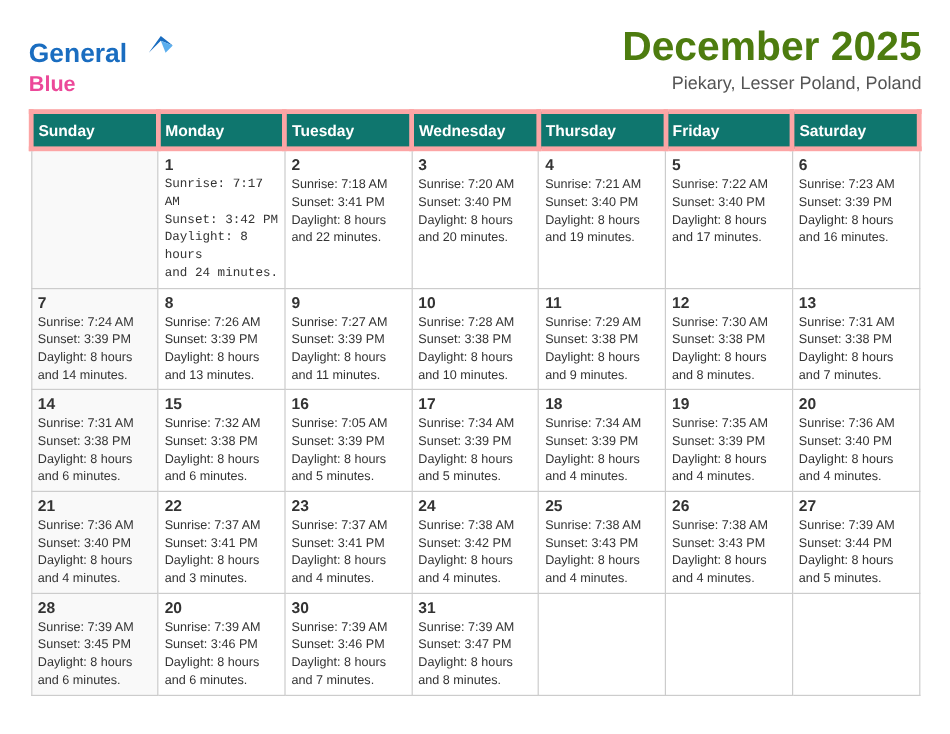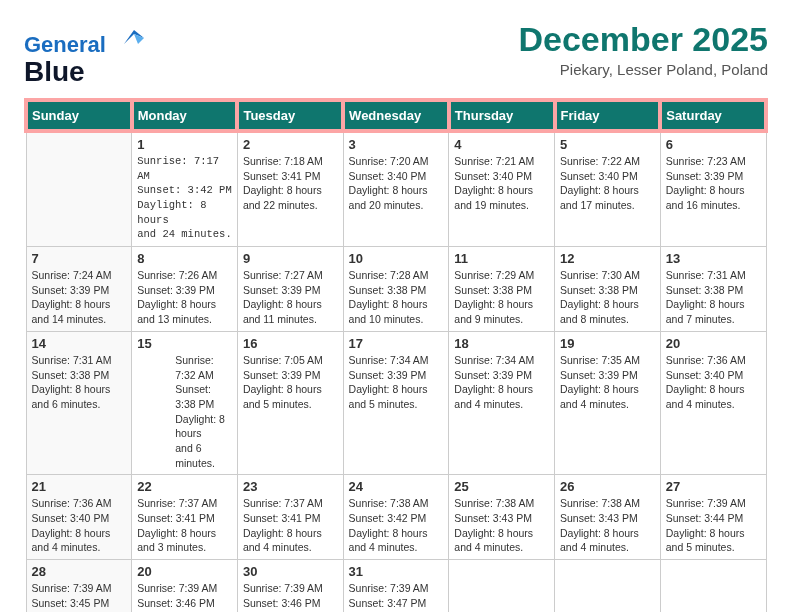--- a/index.html
+++ b/index.html
@@ -35,21 +35,21 @@
       width: 28px;
       height: 28px;
       margin-left: 4px;
     }
     .title-area {
       text-align: right;
     }
     .cal-title {
       font-size: 34px;
       font-weight: bold;
-      color: #0f766e;
+      color: #4d7c0f;
     }
     .cal-subtitle {
       font-size: 15px;
       color: #555;
       margin-top: 2px;
     }
     .calendar {
       width: 100%;
       border-collapse: collapse;
       font-size: 11px;
@@ -96,21 +96,21 @@
       <div style="display:flex;align-items:center;">
         <div class="logo-text">
           <span>General</span>
           <svg class="logo-icon" viewBox="0 0 28 28">
             <polygon points="8,20 18,10 28,14 18,6" fill="#1a6dc0"></polygon>
             <polygon points="18,10 28,14 22,20" fill="#5aaeee"></polygon>
           </svg>
         </div>
       </div>
       <div class="logo-text">
-        <span style="color:#0f172a;font-size:28px;font-weight:bold;text-align:center;">Blue</span>
+        <span style="color:#ec4899;font-size:18px;font-weight:bold;text-align:center;">Blue</span>
       </div>
     </div>
   </div>
   <div class="title-area">
     <div class="cal-title">December 2025</div>
     <div class="cal-subtitle">Piekary, Lesser Poland, Poland</div>
   </div>
 </div>
 
 <table class="calendar">
@@ -225,21 +225,21 @@
       <tr>
         <td>
           <span class="day-num">14</span>
           <div class="cell-text" style="white-space: pre-line;">Sunrise: 7:31 AM
 Sunset: 3:38 PM
 Daylight: 8 hours
 and 6 minutes.</div>
         </td>
         <td>
           <span class="day-num">15</span>
-          <div class="cell-text" style="white-space: pre-line; margin-left: 38px;">Sunrise: 7:32 AM
+          <div class="cell-text" style="white-space: pre-line;">Sunrise: 7:32 AM
 Sunset: 3:38 PM
 Daylight: 8 hours
 and 6 minutes.</div>
         </td>
         <td>
           <span class="day-num">16</span>
           <div class="cell-text" style="white-space: pre-line;">Sunrise: 7:05 AM
 Sunset: 3:39 PM
 Daylight: 8 hours
 and 5 minutes.</div>

